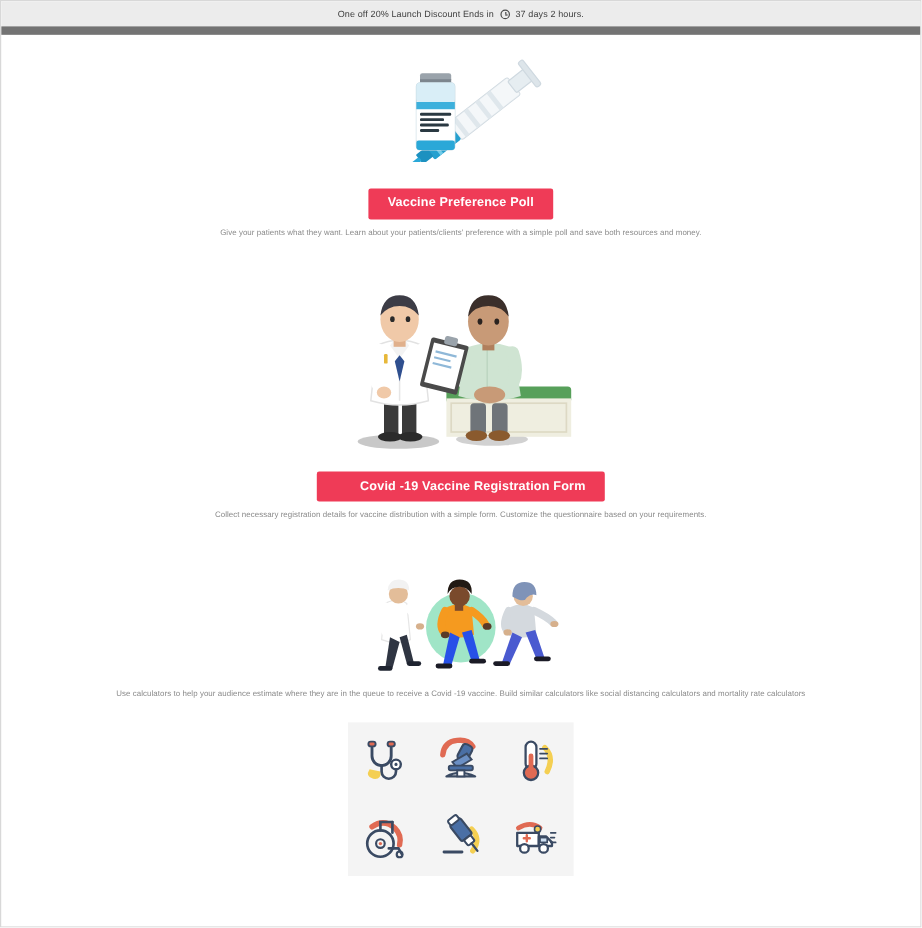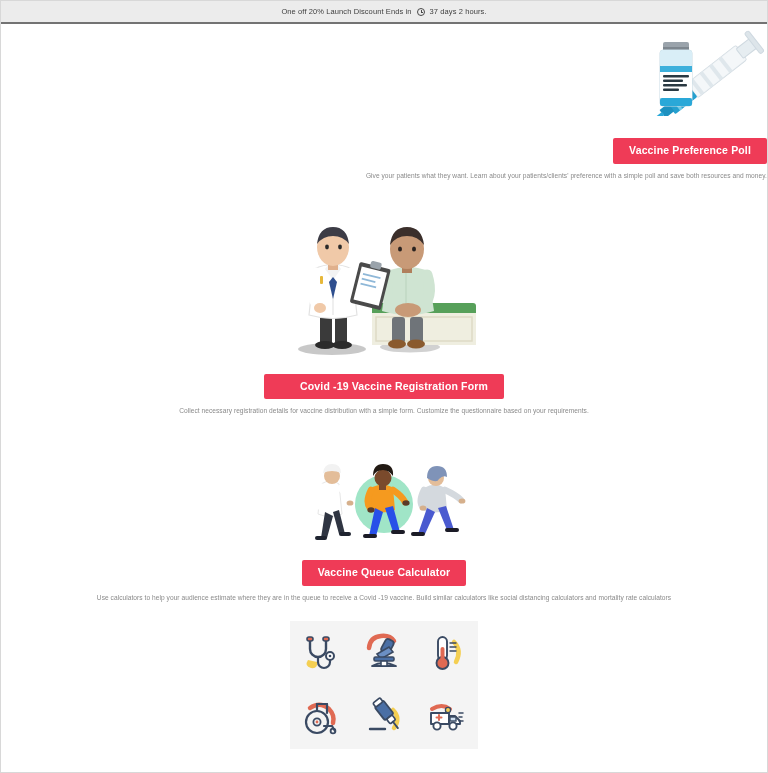--- a/index.html
+++ b/index.html
@@ -14,21 +14,21 @@
     width:768px;height:773px;
     background:#ffffff;
     box-sizing:border-box;
     border:1px solid #d8d8d8;
     overflow:hidden;
   }
   
   .promo-bar{
     height:21px;
     background:#ececec;
-    border-bottom:2px solid #737373;
+    border-bottom:7px solid #737373;
     display:flex;align-items:center;justify-content:center;
     gap:5px;
     font-size:7.5px;
     color:#3f3f3f;
     letter-spacing:.1px;
   }
   .promo-bar .promo-text{white-space:nowrap;}
   .clock-icon{
     width:8px;height:8px;display:inline-block;position:relative;
     border:1px solid #4a4a4a;border-radius:50%;box-sizing:border-box;
@@ -70,21 +70,21 @@
   .desc{
     font-size:6.6px;
     color:#8a8a8a;
     text-align:center;
     margin-top:8px;
     letter-spacing:.05px;
     white-space:nowrap;
   }
 
   
-  .sec-1{align-items:flex-end;}
+  .sec-1{padding-top:14px;}
   .sec-1 .cta{margin-top:22px;}
   .sec-2{padding-top:34px;}
   .sec-2 .cta{margin-top:16px;padding-left:36px;}
   .sec-3{padding-top:44px;}
   .sec-3 .cta{margin-top:12px;}
   .sec-4{padding-top:20px;}
 
   
   .icon-card{
     width:188px;height:128px;
@@ -271,21 +271,20 @@
             <ellipse cx="163" cy="43" rx="3.4" ry="2.6" fill="#d6b08c"></ellipse>
             <path d="M128 50 l-9 26 l7 0 l10 -22 z" fill="#4a5ad0"></path>
             <path d="M139 50 l9 22 l7 0 l-8 -24 z" fill="#4a5ad0"></path>
             <rect x="112" y="74" width="14" height="4" rx="2" fill="#1b1b26"></rect>
             <rect x="146" y="70" width="14" height="4" rx="2" fill="#1b1b26"></rect>
             <circle cx="137" cy="20" r="8" fill="#e3bd99"></circle>
             <path d="M128 20 q0 -12 10 -12 q10 0 10 11 q-4 -2 -8 2 q-2 5 -12 -1z" fill="#7f93b8"></path>
           </g>
         </svg>
       </div>
-      <button class="cta">Vaccine Queue Calculator</button>
       <div class="desc">Use calculators to help your audience estimate where they are in the queue to receive a Covid -19 vaccine. Build similar calculators like social distancing calculators and mortality rate calculators</div>
     </div>
 
     <div class="section sec-4">
       <div class="icon-card">
 
         <div class="icon-cell">
           <svg width="42" height="42" viewBox="0 0 42 42" xmlns="http://www.w3.org/2000/svg">
             <path d="M8 28 q-4 6 3 8 q7 1 6 -6" fill="#f4cf52"></path>
             <path d="M10 8 v9 a8 8 0 0 0 16 0 V8" fill="none" stroke="#3a4a63" stroke-width="2.4" stroke-linecap="round"></path>

